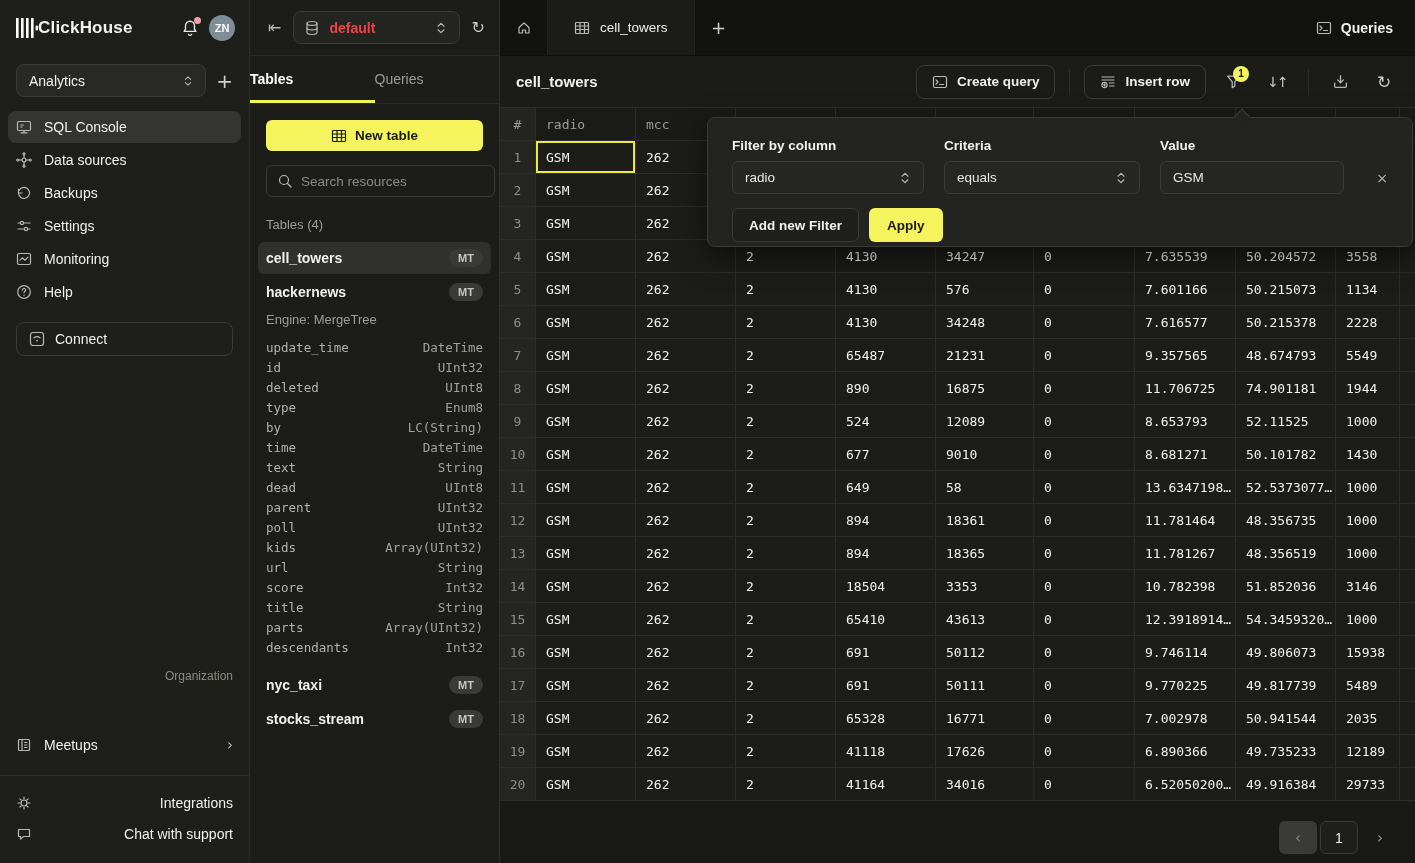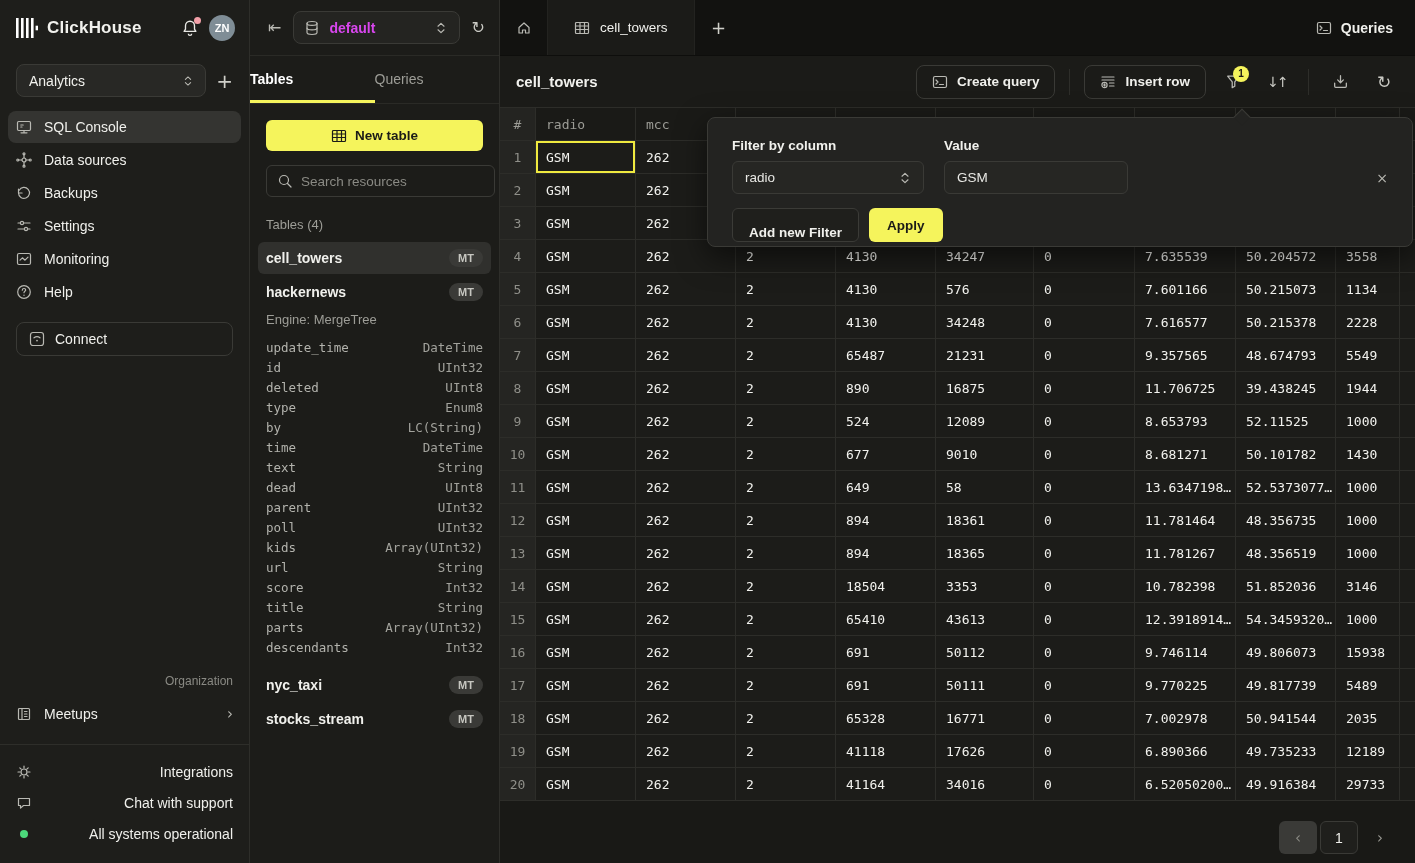--- a/index.html
+++ b/index.html
@@ -4,21 +4,21 @@
 <style>
   * { margin:0; padding:0; box-sizing:border-box; }
   html,body { width:1415px; height:863px; overflow:hidden; background:#141412; }
   body { font-family:"Liberation Sans", sans-serif; color:#f1f1ed; font-size:14px; }
   .app { display:flex; width:1415px; height:863px; }
 
   
   .sidebar { width:250px; flex:0 0 250px; background:#1e1e1b; border-right:1px solid #2e2e2a;
              display:flex; flex-direction:column; }
   .sb-header { height:56px; display:flex; align-items:center; justify-content:space-between; padding:0 14px 0 16px; }
-  .logo { display:flex; align-items:center; gap:9px; cursor:pointer; }
+  .logo { display:flex; align-items:center; cursor:pointer; }
   .logo svg { width:22px; height:20px; fill:#ffffff; }
   .brand { font-size:17px; font-weight:700; letter-spacing:.2px; }
   .sb-header-right { display:flex; align-items:center; gap:10px; }
   .bell { position:relative; display:inline-flex; color:#e8e8e4; }
   .bell svg { width:18px; height:18px; }
   .bell .dot { position:absolute; top:-2px; right:-2px; width:7px; height:7px; border-radius:50%; background:#f2a0a8; }
   .avatar { width:26px; height:26px; border-radius:50%; background:#7f8d96; color:#fff; font-size:11px;
             font-weight:700; display:flex; align-items:center; justify-content:center; cursor:pointer; }
   .workspace-row { display:flex; align-items:center; gap:10px; padding:8px 16px 4px 16px; }
   .workspace-select { flex:1; height:33px; background:#282825; border:1px solid #3a3a36; border-radius:8px;
@@ -30,35 +30,35 @@
   nav.sb-nav { padding:10px 8px 0 8px; display:flex; flex-direction:column; gap:1px; }
   .nav-item { height:32px; display:flex; align-items:center; gap:12px; padding:10px 8px; border-radius:8px; cursor:pointer; color:#ececе8; }
   .nav-item .nav-label { font-size:14px; color:#f0f0ec; }
   .nav-item.active { background:#343431; }
   .beta-badge { background:#1e3a5f; color:#bcd3f5; font-size:12px; padding:2px 9px; border-radius:10px; }
   .connect-btn { margin:14px 16px 0 16px; height:34px; border:1px solid #3a3a36; background:transparent; border-radius:8px;
             color:#f0f0ec; font-size:14px; display:flex; align-items:center; gap:10px; padding:0 12px; cursor:pointer;
             font-family:inherit; }
   .sb-spacer { flex:1; }
   .org-label { font-size:12px; color:#8a8a84; padding:0 16px; margin-bottom:10px;text-align:right; }
-  .org-wrap { padding:0 8px; }
+  .org-wrap { padding:0 8px;margin-top:36px; }
   .org-wrap .nav-item { padding:0 8px; }
   .chev-end { margin-left:auto; color:#b9b9b3; font-size:15px; font-family:"DejaVu Sans",sans-serif; }
   .sb-divider { border-top:1px solid #2e2e2a; margin:14px 0 12px 0; }
   .sb-footer { padding:0 8px 14px 8px; display:flex; flex-direction:column; gap:1px; }
   .sb-footer .nav-item { height:30px;justify-content:space-between; }
   .status-dot { width:8px; height:8px; border-radius:50%; background:#4cd97b; margin:0 4px; }
 
   
   .panel { width:250px; flex:0 0 250px; background:#1c1c19; border-right:1px solid #2e2e2a; display:flex; flex-direction:column; }
   .panel-top { height:56px; display:flex; align-items:center; gap:12px; padding:0 14px 0 18px; border-bottom:1px solid #2a2a26; }
   .collapse-btn { background:none; border:none; color:#b9b9b3; font-size:16px; cursor:pointer; font-family:"DejaVu Sans",sans-serif; }
   .db-select { flex:1; height:33px; background:#242421; border:1px solid #3a3a36; border-radius:8px; display:flex;
             align-items:center; gap:9px; padding:0 10px; cursor:pointer; }
-  .db-select .db-name { flex:1; font-size:14px; font-weight:600; color:#d946ef; }
+  .db-select .db-name { flex:1; font-size:14px; font-weight:600; color:#ef4444; }
   .refresh-btn { background:none; border:none; color:#c9c9c3; font-size:16px; cursor:pointer; font-family:"DejaVu Sans",sans-serif; }
   .panel-tabs { display:flex; border-bottom:1px solid #2a2a26; }
   .ptab { flex:1; text-align:left; padding:15px 0 13px 0; font-size:14px; color:#9d9d97; cursor:pointer; border-bottom:3px solid transparent; }
   .ptab.active { color:#ffffff; font-weight:600; border-bottom-color:#f5f45c; }
   .new-table-btn { margin:16px 16px 0 16px; height:31px; background:#f5f45c; border:none; border-radius:6px; color:#1b1b17;
             font-size:13.5px; font-weight:600; display:flex; align-items:center; justify-content:center; gap:8px; cursor:pointer;
             font-family:inherit; }
   .new-table-btn .icon { color:#1b1b17; }
   .search-box { margin:14px 4px 0 16px; height:32px; border:1px solid #3a3a36; border-radius:6px; display:flex; align-items:center;
             gap:8px; padding:0 10px; }
@@ -140,21 +140,21 @@
   .fgroup .flabel { font-size:13.5px; font-weight:600; color:#ececе8; }
   .fselect { height:33px; background:#262623; border:1px solid #3a3a36; border-radius:6px; display:flex; align-items:center;
             justify-content:space-between; padding:0 10px 0 12px; font-size:13.5px; color:#e8e8e4; cursor:pointer; }
   .fselect.w1 { width:192px; } .fselect.w2 { width:196px; }
   .finput { width:184px; height:33px; background:#262623; border:1px solid #3a3a36; border-radius:6px; color:#e8e8e4;
             font-size:13.5px; padding:0 12px; outline:none; font-family:inherit; }
   .fp-close { margin-left:auto; align-self:center; margin-top:24px; background:none; border:none; color:#b6b6b0;
             font-size:14px; cursor:pointer; font-family:"DejaVu Sans",sans-serif; }
   .fp-actions { display:flex; gap:10px; margin-top:14px; }
   .btn-dark { height:34px; background:#1f1f1c; border:1px solid #3b3b37; border-radius:6px; color:#f0f0ec; font-size:13.5px;
-            font-weight:600; padding:16px 16px; cursor:pointer; font-family:inherit; }
+            font-weight:600; padding:8px 16px; cursor:pointer; font-family:inherit; }
   .btn-yellow { height:34px; background:#f5f45c; border:none; border-radius:6px; color:#1b1b17; font-size:13.5px;
             font-weight:600; padding:0 18px; cursor:pointer; font-family:inherit; }
 </style>
 </head>
 <body>
 
 <div class="app">
 
   <aside class="sidebar">
     <div class="sb-header">
@@ -295,24 +295,20 @@
           <span class="nav-label">Integrations</span>
         </div>
         <div class="nav-item">
           <span class="icon">
             <svg viewBox="0 0 16 16">
               <path d="M2.5 3.5h11v7h-6l-3 2.6v-2.6h-2z"></path>
             </svg>
           </span>
           <span class="nav-label">Chat with support</span>
         </div>
-        <div class="nav-item">
-          <span class="status-dot"></span>
-          <span class="nav-label">All systems operational</span>
-        </div>
       </div>
   </aside>
 
   <aside class="panel">
     <div class="panel-top">
       <button class="collapse-btn">⇤</button>
       <div class="db-select">
         <span class="icon">
           <svg viewBox="0 0 16 16">
               <ellipse cx="8" cy="3.4" rx="5" ry="1.9"></ellipse>
@@ -630,21 +626,21 @@
         </div>
         <div class="g-row">
           <div class="g-cell num">8</div>
           <div class="g-cell">GSM</div>
           <div class="g-cell">262</div>
           <div class="g-cell">2</div>
           <div class="g-cell">890</div>
           <div class="g-cell">16875</div>
           <div class="g-cell">0</div>
           <div class="g-cell">11.706725</div>
-          <div class="g-cell">39.438245</div>
+          <div class="g-cell">74.901181</div>
           <div class="g-cell">1944</div>
           <div class="g-cell fill"></div>
         </div>
         <div class="g-row">
           <div class="g-cell num">9</div>
           <div class="g-cell">GSM</div>
           <div class="g-cell">262</div>
           <div class="g-cell">2</div>
           <div class="g-cell">524</div>
           <div class="g-cell">12089</div>
@@ -813,20 +809,31 @@
           <div class="fselect w1">
             <span>radio</span>
             <span class="icon updown">
               <svg viewBox="0 0 16 16">
                   <path d="M5 6.2L8 3.4l3 2.8M5 9.8l3 2.8 3-2.8"></path>
                 </svg>
             </span>
           </div>
         </div>
         <div class="fgroup">
+          <span class="flabel">Criteria</span>
+          <div class="fselect w2">
+            <span>equals</span>
+            <span class="icon updown">
+              <svg viewBox="0 0 16 16">
+                  <path d="M5 6.2L8 3.4l3 2.8M5 9.8l3 2.8 3-2.8"></path>
+                </svg>
+            </span>
+          </div>
+        </div>
+        <div class="fgroup">
           <span class="flabel">Value</span>
           <input class="finput" type="text" value="GSM" style="">
         </div>
         <button class="fp-close">×</button>
       </div>
       <div class="fp-actions">
         <button class="btn-dark">Add new Filter</button>
         <button class="btn-yellow">Apply</button>
       </div>
     </div>

